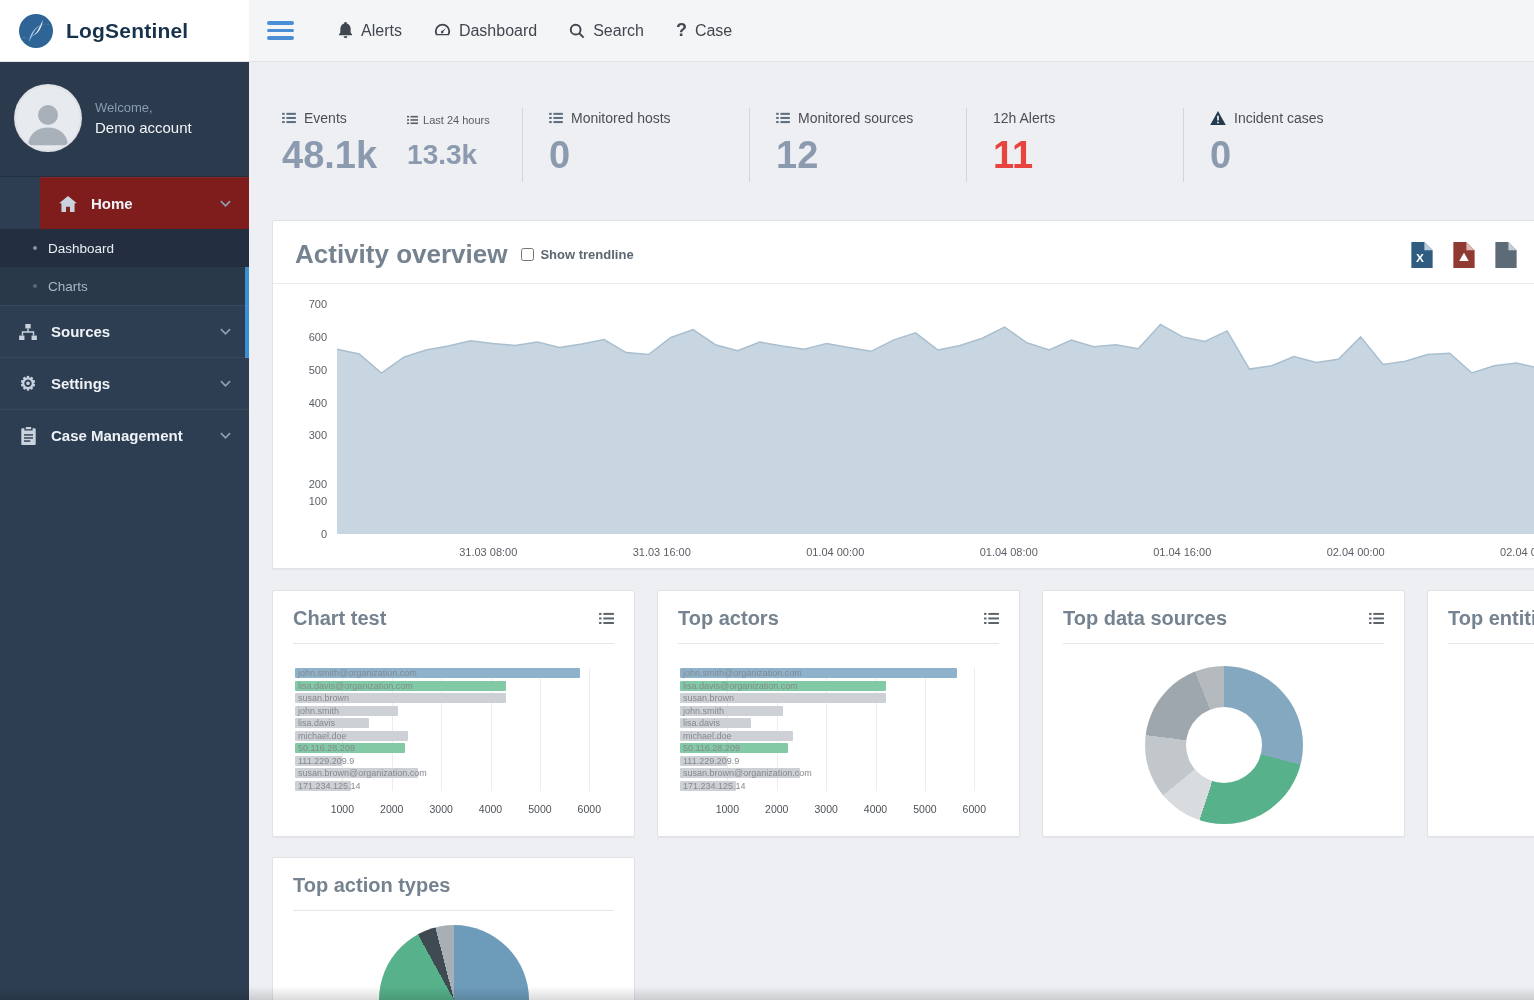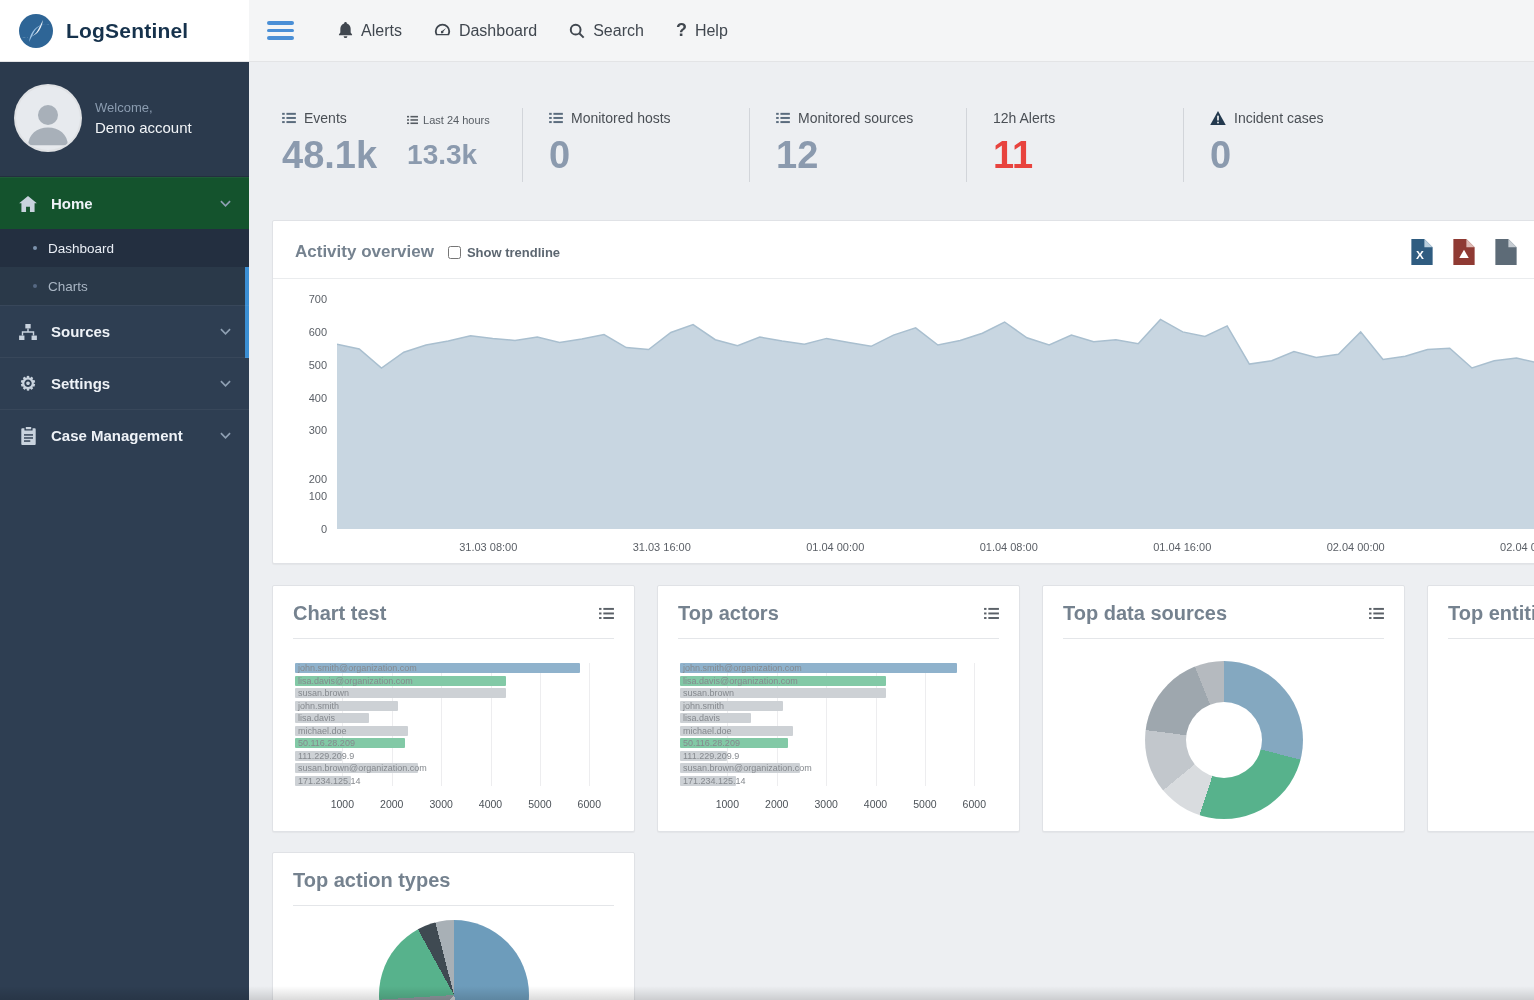--- a/index.html
+++ b/index.html
@@ -27,21 +27,21 @@
   .avatar { width:64px; height:64px; border-radius:50%; background:#e7eaee; flex:none;
             display:flex; align-items:flex-end; justify-content:center; overflow:hidden;
             box-shadow:0 0 0 2px rgba(255,255,255,.85); }
   .welcome { font-size:13px; color:#8b9cb0; margin-bottom:4px; }
   .account-name { font-size:15px; color:#f2f5f8; }
   .side-item { height:52px; display:flex; align-items:center; padding:0 18px; gap:13px;
                color:#eef2f7; font-size:15px; font-weight:600; cursor:pointer;
                border-top:1px solid rgba(255,255,255,.05); position:relative; }
   .side-item .icon { width:20px; display:flex; justify-content:center; color:#c9d3de; }
   .side-item .chev { margin-left:auto; color:#8fa0b3; }
-  .side-item.home-row { background:#14532d; }
+  .side-item.home-row { background:#7f1d1d;margin-left:40px; }
   .submenu { background:#2a3949; }
   .subitem { height:38px; display:flex; align-items:center; padding-left:48px; color:#a9b6c4;
              font-size:13.5px; cursor:pointer; position:relative; }
   .subitem::before { content:''; position:absolute; left:33px; top:50%; margin-top:-2px;
                      width:4px; height:4px; border-radius:50%; background:#556882; }
   .subitem.active { background:#232f40; color:#e9eef5; }
   .subitem.active::before { background:#7d93ad; }
   .gear-glyph { font-size:19px; line-height:19px; color:#c9d3de; }
 
   
@@ -62,21 +62,21 @@
   .w-events { width:250px; } .w-hosts { width:227px; } .w-src { width:217px; }
   .w-ing { width:217px; } .w-al { width:217px; }
 
   
   .card { background:#fff; border:1px solid #e0e2e6; border-radius:2px; box-shadow:0 1px 1px rgba(0,0,0,.04); }
   .card-title { font-size:20px; color:#75828f; font-weight:600; }
 
   
   .activity-card { margin-right:-28px; }
   .activity-head { display:flex; align-items:center; padding:18px 22px 13px 22px; border-bottom:1px solid #eaecee; }
-  .activity-title { font-size:17px; color:#75828f; font-weight:600; }
+  .activity-title { font-size:26px; color:#75828f; font-weight:600; }
   .trend { display:flex; align-items:center; gap:6px; margin-left:14px; cursor:pointer; }
   .trend input { width:13px; height:13px; }
   .trend-label { font-size:13px; font-weight:700; color:#5c6670; }
   .activity-icons { margin-left:auto; display:flex; gap:20px; padding-right:22px; }
   .activity-icons .exp { cursor:pointer; }
   .activity-body { display:flex; padding:20px 0 4px 12px; }
   .y-axis { width:52px; position:relative; height:230px; flex:none; }
   .ytick { position:absolute; right:10px; font-size:11px; color:#5a5f66; }
   .plot { flex:1; position:relative; height:230px; }
   .plot svg { position:absolute; inset:0; width:100%; height:100%; }
@@ -153,21 +153,21 @@
       <span>
         <svg viewBox="0 0 18 18" width="16" height="16" fill="none" stroke="currentColor" stroke-width="2.2">
           <circle cx="7.5" cy="7.5" r="5.5"></circle>
           <line x1="11.8" y1="11.8" x2="16.5" y2="16.5"></line>
         </svg>
       </span>
       <span>Search</span>
     </div>
     <div class="nav-item">
       <span class="qmark">?</span>
-      <span>Help</span>
+      <span>Case</span>
     </div>
   </div>
 </div>
 
 <div class="sidebar">
   <div class="accent-strip"></div>
 
   <div class="account">
     <div class="avatar">
       <svg viewBox="0 0 24 24" width="56" height="56">

